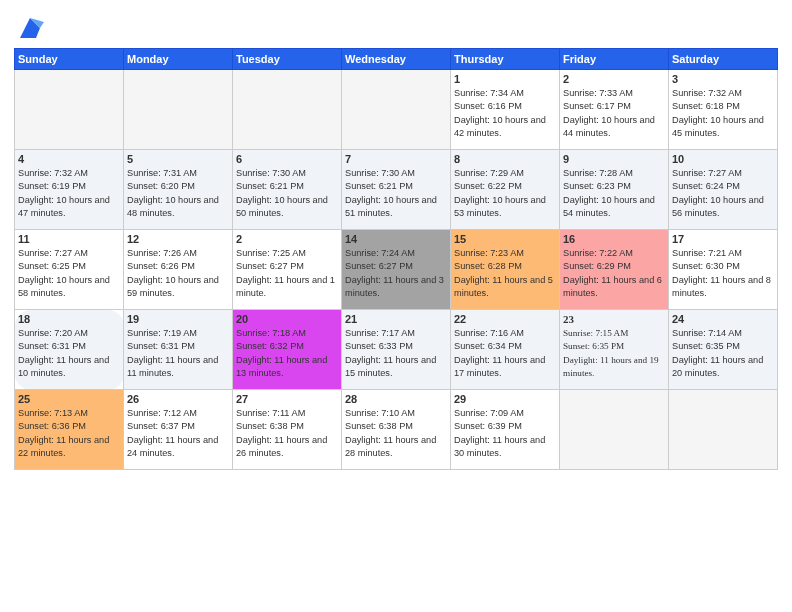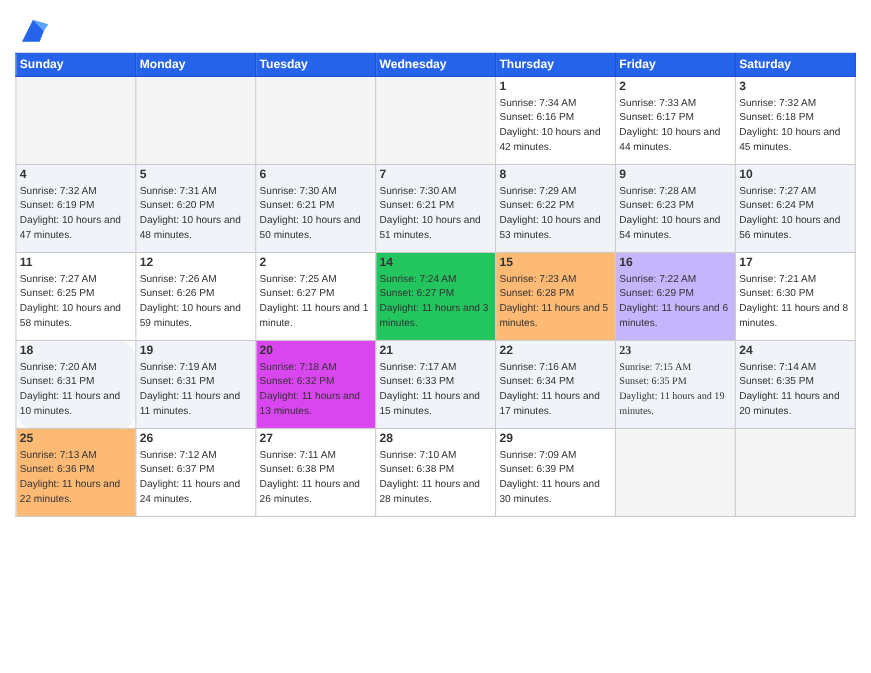--- a/index.html
+++ b/index.html
@@ -184,29 +184,29 @@
             <div class="day-info">Sunrise: 7:27 AM<br>Sunset: 6:25 PM<br>Daylight: 10 hours and 58 minutes.</div>
           </td>
           <td style="background: rgb(255, 255, 255);">
             <span class="day-num">12</span>
             <div class="day-info">Sunrise: 7:26 AM<br>Sunset: 6:26 PM<br>Daylight: 10 hours and 59 minutes.</div>
           </td>
           <td style="background: rgb(255, 255, 255);">
             <span class="day-num">2</span>
             <div class="day-info">Sunrise: 7:25 AM<br>Sunset: 6:27 PM<br>Daylight: 11 hours and 1 minute.</div>
           </td>
-          <td style="background: #22c55e;">
+          <td style="background: #a3a3a3;">
             <span class="day-num">14</span>
             <div class="day-info">Sunrise: 7:24 AM<br>Sunset: 6:27 PM<br>Daylight: 11 hours and 3 minutes.</div>
           </td>
           <td style="background: #fdba74;">
             <span class="day-num">15</span>
             <div class="day-info">Sunrise: 7:23 AM<br>Sunset: 6:28 PM<br>Daylight: 11 hours and 5 minutes.</div>
           </td>
-          <td style="background: #c4b5fd;">
+          <td style="background: #fca5a5;">
             <span class="day-num">16</span>
             <div class="day-info">Sunrise: 7:22 AM<br>Sunset: 6:29 PM<br>Daylight: 11 hours and 6 minutes.</div>
           </td>
           <td style="background: rgb(255, 255, 255);">
             <span class="day-num">17</span>
             <div class="day-info">Sunrise: 7:21 AM<br>Sunset: 6:30 PM<br>Daylight: 11 hours and 8 minutes.</div>
           </td>
         </tr>
         <tr>
           <td style="background: rgb(240, 244, 249); border-radius: 16px;">

